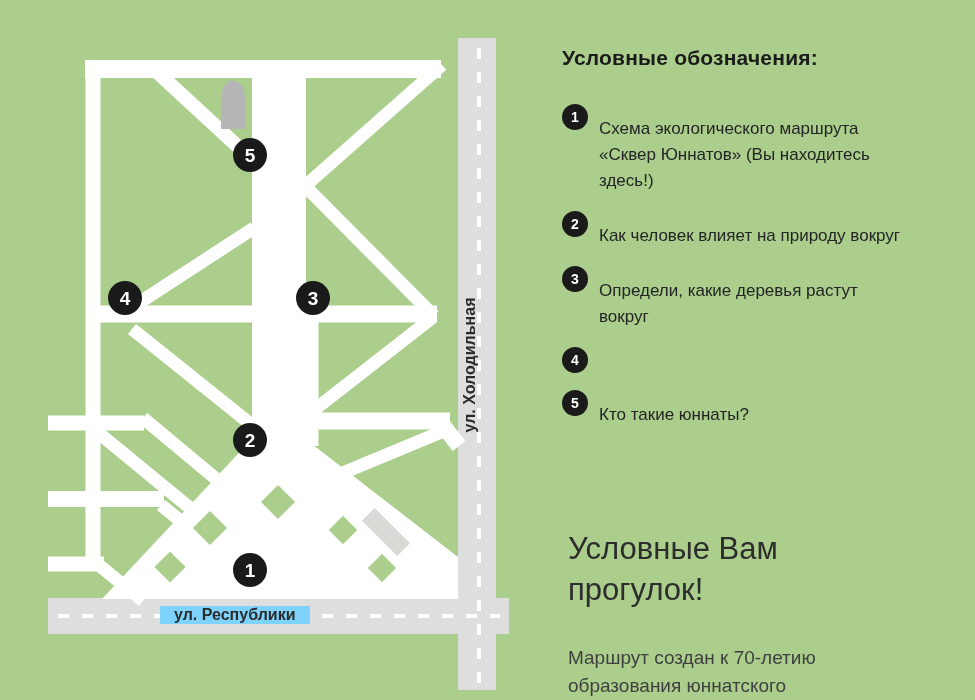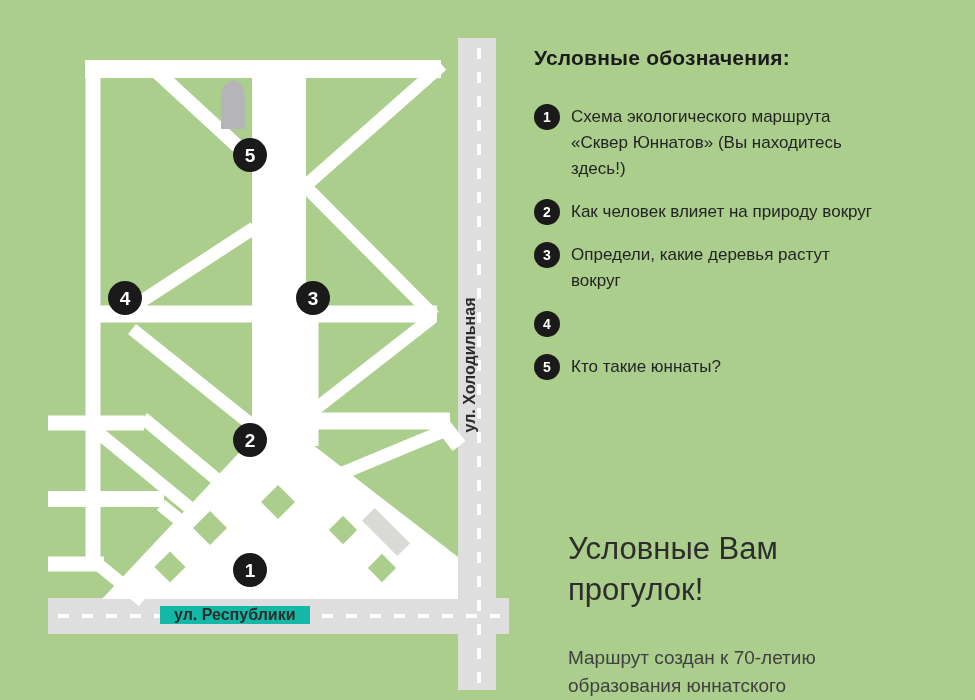--- a/index.html
+++ b/index.html
@@ -27,30 +27,30 @@
     line-height:1;
   }
   .street-label{
     position:absolute;
     color:#2b2b2b;
     font-size:16px;
     font-weight:bold;
     white-space:nowrap;
   }
   .street-label.h{
-    background:#14b8a6;
+    background:#7dd3fc;
     padding:0 14px;
   }
   .street-label.v{
     transform:translate(-50%,-50%) rotate(-90deg);
   }
   
   .legend{
     position:absolute;
-    left:534px;top:46px;
+    left:562px;top:46px;
     width:400px;
   }
   .legend-title{
     font-size:21px;
     font-weight:bold;
     color:#1b1b1b;
     margin-bottom:34px;
     letter-spacing:0.2px;
   }
   .legend-item{
@@ -68,20 +68,21 @@
     font-weight:bold;
     display:flex;align-items:center;justify-content:center;
     margin-right:11px;
   }
   .legend-text{
     font-size:17px;
     font-weight:500;
     line-height:26px;
     color:#242424;
     max-width:310px;
+    margin-top:12px;
   }
   
   .footer{
     position:absolute;
     left:568px;top:528px;
     width:380px;
   }
   .footer-headline{
     font-size:31px;
     line-height:41px;

